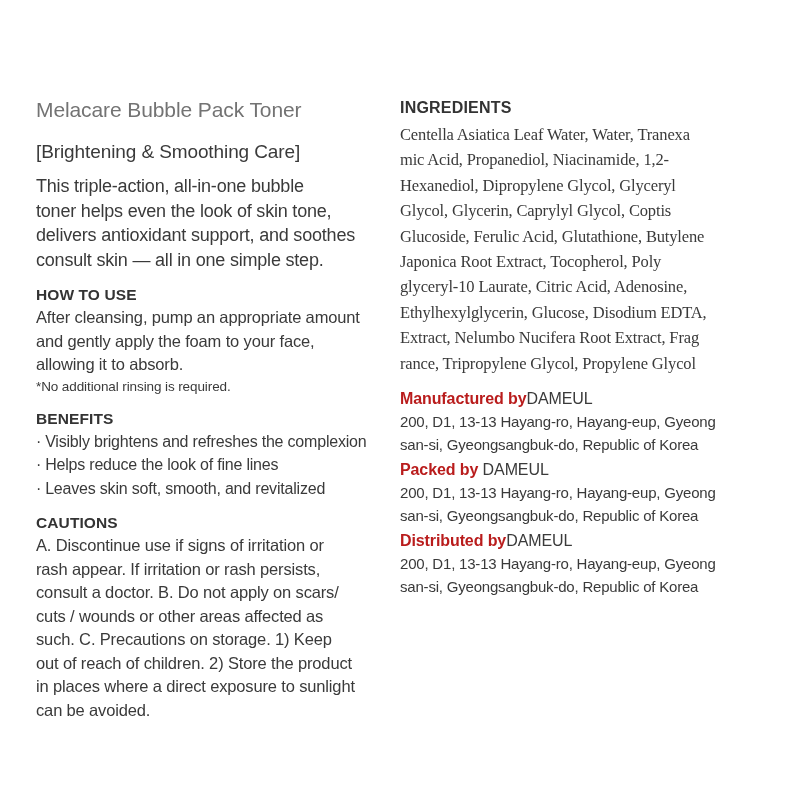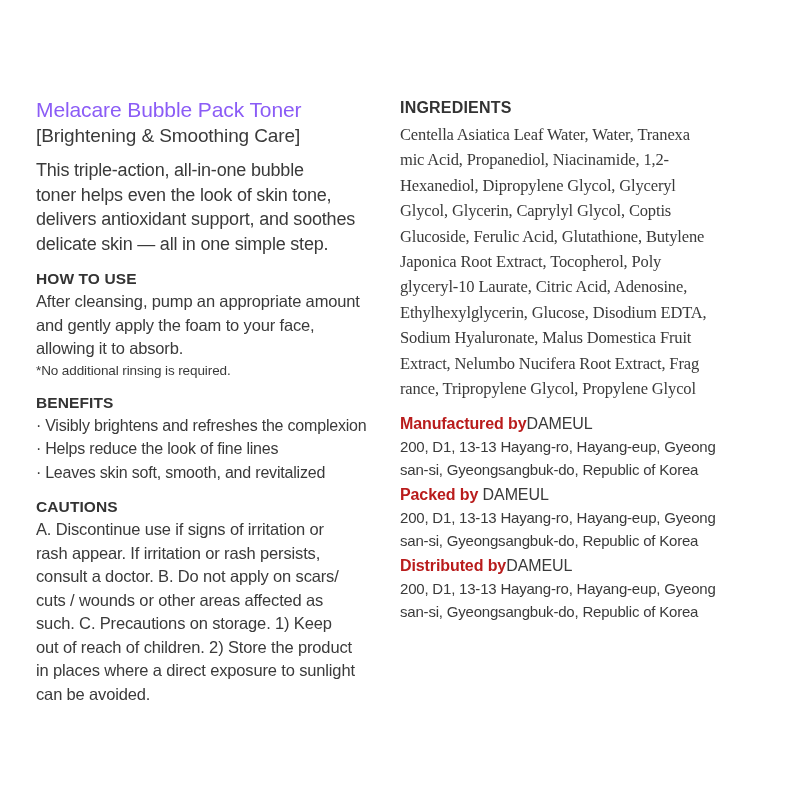--- a/index.html
+++ b/index.html
@@ -30,28 +30,28 @@
   .col-left  { left: 36px;  width: 356px; }
   .col-right { left: 400px; width: 370px; }
 
   
   .product-title {
     font-size: 21px;
     line-height: 27px;
     font-weight: 400;
     letter-spacing: -0.1px;
     margin: 0;
-    color: #8b5cf6;
+    color: #737373;
   }
   .product-subtitle {
     font-size: 19px;
     line-height: 25px;
     font-weight: 400;
     letter-spacing: -0.1px;
-    margin: 0 0 10px 0;
+    margin: 16px 0 10px 0;
     color: #3a3a3a;
   }
 
   .lede {
     font-size: 18px;
     line-height: 24.5px;
     letter-spacing: -0.2px;
     margin: 0 0 12px 0;
   }
   .lede .ln { display: block; white-space: pre; }
@@ -136,21 +136,21 @@
 
   <div class="col col-left">
 
     <h1 class="product-title">Melacare Bubble Pack Toner</h1>
     <div class="product-subtitle">[Brightening &amp; Smoothing Care]</div>
 
     <p class="lede">
       <span class="ln">This triple-action, all-in-one bubble</span>
       <span class="ln">toner helps even the look of skin tone,</span>
       <span class="ln">delivers antioxidant support, and soothes</span>
-      <span class="ln">delicate skin — all in one simple step.</span>
+      <span class="ln">consult skin — all in one simple step.</span>
     </p>
 
     <div class="blk-how">
       <div class="sec-head">HOW TO USE</div>
       <p class="body-lines">
         <span class="ln">After cleansing, pump an appropriate amount</span>
         <span class="ln">and gently apply the foam to your face,</span>
         <span class="ln">allowing it to absorb.</span>
       </p>
       <p class="footnote">*No additional rinsing is required.</p>
@@ -186,21 +186,20 @@
     <div class="ing-head">INGREDIENTS</div>
     <p class="ing-body">
       <span class="ln">Centella Asiatica Leaf Water, Water, Tranexa</span>
       <span class="ln">mic Acid, Propanediol, Niacinamide, 1,2-</span>
       <span class="ln">Hexanediol, Dipropylene Glycol, Glyceryl</span>
       <span class="ln">Glycol, Glycerin, Caprylyl Glycol, Coptis</span>
       <span class="ln">Glucoside, Ferulic Acid, Glutathione, Butylene</span>
       <span class="ln">Japonica Root Extract, Tocopherol, Poly</span>
       <span class="ln">glyceryl-10 Laurate, Citric Acid, Adenosine,</span>
       <span class="ln">Ethylhexylglycerin, Glucose, Disodium EDTA,</span>
-      <span class="ln">Sodium Hyaluronate, Malus Domestica Fruit</span>
       <span class="ln">Extract, Nelumbo Nucifera Root Extract, Frag</span>
       <span class="ln">rance, Tripropylene Glycol, Propylene Glycol</span>
     </p>
 
     <div class="org-group">
       <p class="org-head">
         <span class="role">Manufactured by</span><span class="org">DAMEUL</span>
       </p>
       <p class="org-addr">
         <span class="ln">200, D1, 13-13 Hayang-ro, Hayang-eup, Gyeong</span>

